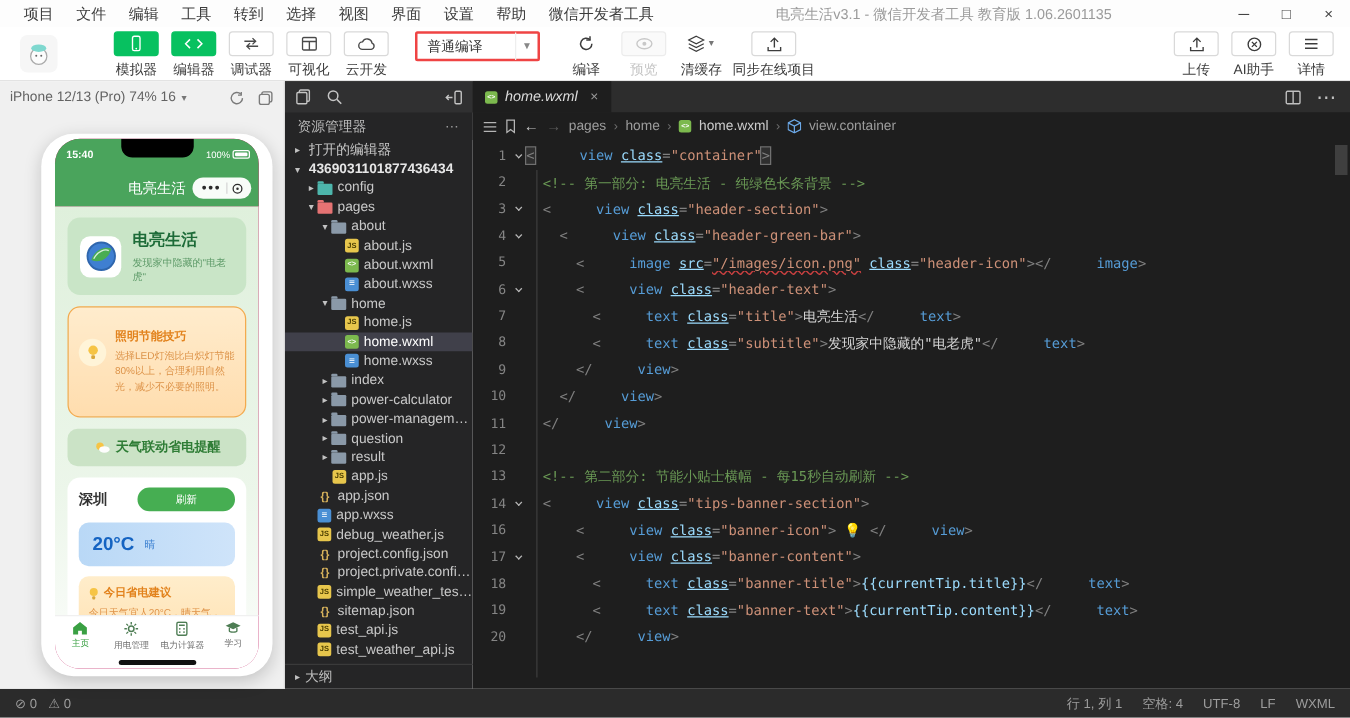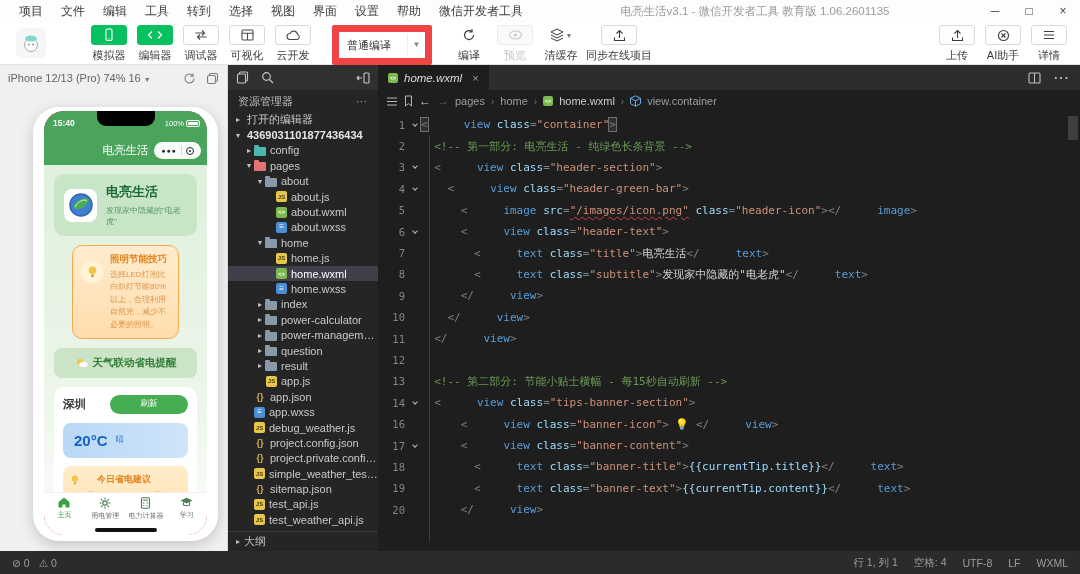--- a/index.html
+++ b/index.html
@@ -18,21 +18,21 @@
   
   .toolbar{height:43px;background:#ffffff;border-bottom:1px solid #e3e3e3;display:flex;align-items:flex-start;padding-top:3px;}
   .avatar{width:30px;height:30px;margin:3px 14px 0 16px;border-radius:6px;background:#f6f6f6;display:flex;align-items:center;justify-content:center;}
   .tbtn{display:flex;flex-direction:column;align-items:center;margin:0 2px;min-width:42px;}
   .tbtn .ibox{width:36px;height:20px;border:1px solid #d9d9d9;border-radius:3px;background:#fff;display:flex;align-items:center;justify-content:center;}
   .tbtn .ibox.green{background:#07c160;border-color:#07c160;}
   .tbtn .lbl{font-size:11px;color:#3c3c3c;margin-top:3px;white-space:nowrap;}
   .tbtn.plain .ibox{border:none;background:transparent;}
   .tbtn.disabled .lbl{color:#c6c6c6;}
   .tbtn.disabled .ibox{border-color:#ececec;background:#fafafa;}
-  .dropdown{width:100px;height:40px;border:7px solid #ef4444;border-radius:2px;background:#fff;
+  .dropdown{width:100px;height:24px;border:2px solid #ef4444;border-radius:2px;background:#fff;
      display:flex;align-items:center;font-size:11px;color:#333;margin:0 14px 0 16px;}
   .dropdown .dtext{flex:1;padding-left:8px;}
   .dropdown .caret{width:18px;text-align:center;color:#888;border-left:1px solid #eee;font-size:8px;line-height:22px;}
   .tspacer{flex:1;}
   .minicaret{font-size:7px;color:#777;margin-left:2px;}
 
   
   .main{display:flex;height:486px;}
 
   
@@ -57,36 +57,36 @@
   .capsule .dots{color:#2b2b2b;font-size:7px;letter-spacing:1px;line-height:1;}
   .capsule .div{width:1px;height:9px;background:#d5d5d5;}
   .capsule .ring{width:8px;height:8px;border:1.3px solid #2b2b2b;border-radius:50%;position:relative;}
   .capsule .ring i{position:absolute;left:2px;top:2px;width:2px;height:2px;background:#2b2b2b;border-radius:50%;}
   .pbody{flex:1;background:linear-gradient(180deg,#dff0dc 0%,#ecf6ea 70%,#f7fbf6 100%);padding:6px 8px 0;overflow:hidden;}
   .hcard{background:#c9e5c7;border-radius:10px;padding:9px 10px;display:flex;align-items:center;gap:9px;margin:3px 2px 9px;}
   .appicon{width:33px;height:33px;background:#fff;border-radius:8px;display:flex;align-items:center;justify-content:center;flex-shrink:0;}
   .htitle{font-size:13px;font-weight:bold;color:#1d6b38;}
   .hsub{font-size:8px;color:#5d9a68;margin-top:4px;}
   .tipcard{background:linear-gradient(180deg,#ffeccd,#ffddae);border:1px solid #f3aa4e;border-radius:10px;
-     padding:7px 8px;display:flex;gap:7px;margin:0 20px 9px;}
+     padding:17px 8px;display:flex;gap:7px;margin:0 2px 9px;}
   .bulbc{width:22px;height:22px;background:#fff4d8;border-radius:50%;display:flex;align-items:center;justify-content:center;flex-shrink:0;margin-top:8px;}
   .tiptitle{font-size:9.5px;font-weight:bold;color:#e2821c;margin-bottom:3px;}
   .tiptext{font-size:8px;color:#dd9349;line-height:1.55;}
   .gbanner{background:#cbe3c6;border-radius:8px;padding:8px 0;margin:0 2px 9px;display:flex;align-items:center;justify-content:center;gap:5px;}
   .gbanner span{font-size:10.5px;font-weight:bold;color:#2f7d36;font-family:Liberation Serif, serif;}
   .wcard{background:#fff;border-radius:10px;padding:8px 9px;margin:0 2px 8px;}
   .wrow{display:flex;align-items:center;}
   .city{font-size:11.5px;font-weight:bold;color:#333;}
   .refresh{margin-left:auto;width:78px;height:19px;background:#46ae52;border-radius:10px;color:#fff;font-size:8.5px;
       display:flex;align-items:center;justify-content:center;}
   .tempcard{margin-top:9px;background:linear-gradient(90deg,#b9d8f6,#cfe4fa);border-radius:8px;padding:9px 11px;display:flex;align-items:center;gap:8px;}
   .temp{font-size:15px;font-weight:bold;color:#1463c2;}
   .cond{font-size:8.5px;color:#3a7fd0;}
   .advcard{margin-top:8px;background:linear-gradient(180deg,#ffedcb,#ffdfad);border-radius:8px;padding:7px 8px;}
-  .advtitle{display:flex;align-items:flex-end;gap:18px;font-size:9px;font-weight:bold;color:#e2821c;margin-bottom:4px;}
+  .advtitle{display:flex;align-items:flex-end;gap:4px;font-size:9px;font-weight:bold;color:#e2821c;margin-bottom:4px;}
   .advtext{font-size:8px;color:#df9349;line-height:1.55;}
   .ptabbar{height:32px;background:#fff;display:flex;align-items:center;flex-shrink:0;border-top:1px solid #f0f0f0;}
   .ptab{flex:1;display:flex;flex-direction:column;align-items:center;gap:2px;}
   .ptab .plbl{font-size:7px;color:#6f6f6f;}
   .ptab.active .plbl{color:#3aa043;}
   .homebar{height:11px;background:#fff;display:flex;align-items:center;justify-content:center;flex-shrink:0;}
   .homebar i{width:62px;height:4px;background:#111;border-radius:2px;}
 
   
   .explorer{width:150px;background:#252526;display:flex;flex-direction:column;color:#cccccc;}
@@ -126,21 +126,21 @@
   .crumbs .sep{color:#6e6e6e;font-size:10px;}
   .crumbs .arrow-l{color:#c5c5c5;font-size:12px;}
   .crumbs .arrow-r{color:#5a5a5a;font-size:12px;}
   .crumb-file{color:#cccccc;}
   .codewrap{flex:1;position:relative;overflow:hidden;font-family:"DejaVu Sans Mono","Liberation Mono",monospace;font-size:11px;}
   .cline{display:flex;height:21.4px;align-items:center;}
   .ln{width:30px;text-align:right;color:#858585;font-size:10.5px;flex-shrink:0;padding-right:3px;}
   .fold{width:13px;flex-shrink:0;display:flex;align-items:center;justify-content:center;}
   .fold i{width:4px;height:4px;border-right:1px solid #b9b9b9;border-bottom:1px solid #b9b9b9;transform:rotate(45deg);margin-top:-2px;}
   .ctext{white-space:pre;}
-  .c-p{color:#808080;} .c-tag{color:#569cd6;margin-left:36px;} .c-attr{color:#9cdcfe;} .c-str{color:#ce9178;}
+  .c-p{color:#808080;} .c-tag{color:#569cd6;margin-left:36px;} .c-attr{color:#9cdcfe;text-decoration:underline;} .c-str{color:#ce9178;}
   .c-com{color:#6a9955;} .c-txt{color:#d4d4d4;} .c-mus{color:#9cdcfe;} .c-t{color:#d4d4d4;}
   .tk-hl{outline:1px solid #707070;background:rgba(90,90,90,.3);}
   .tk-err{text-decoration:underline wavy #cc4040 1px;text-underline-offset:2px;}
   .guide{position:absolute;width:1px;background:#3c3c3c;}
   .minimapblk{position:absolute;right:2px;top:4px;width:10px;height:24px;background:#3f3f3f;}
 
   
   .bottombar{height:23px;display:flex;}
   .pathbar{width:228px;background:#f3f3f3;border-top:1px solid #dcdcdc;display:flex;align-items:center;font-size:11px;color:#444;padding:0 8px;gap:5px;}
   .pathbar .caret{font-size:7px;color:#777;}

